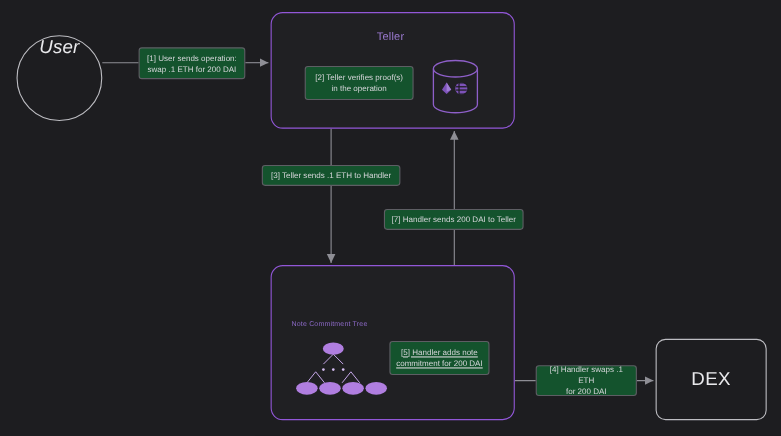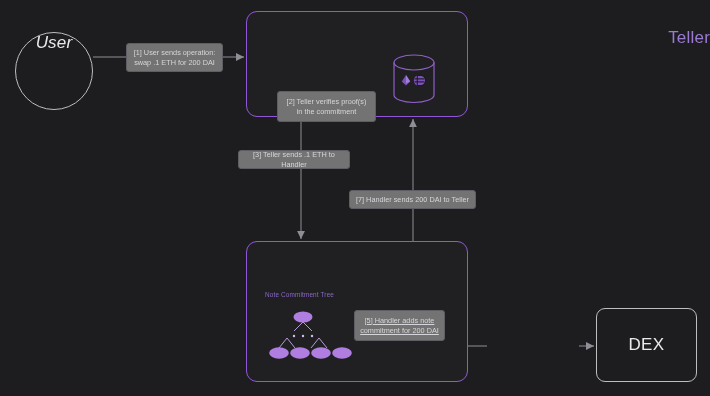--- a/index.html
+++ b/index.html
@@ -33,42 +33,42 @@
   .dex-box .lbl{color:#e9e9ec;font-size:17px;letter-spacing:.4px;}
 
   .group-box{
     border:1.6px solid #9257d8;border-radius:11px;
     background:#202023;
   }
   .teller-box{left:246px;top:11px;width:222px;height:106px;}
   .handler-box{left:246px;top:241px;width:222px;height:141px;}
 
   .group-title{
-    position:absolute;left:0;right:0;text-align:right;
-    color:#9b7ad1;font-size:17px;letter-spacing:.2px;
+    position:absolute;left:0;right:0;text-align:center;
+    color:#9b7ad1;font-size:10px;letter-spacing:.2px;
   }
   .teller-title{top:28px;}
   .handler-title{top:261px;}
 
   
   .lbox{
     position:absolute;box-sizing:border-box;
     border:1px solid #5e5e64;border-radius:3px;
-    background:#737373;
+    background:#14532d;
     color:#d6d6da;
     font-size:7.3px;line-height:10px;
     text-align:center;
     display:flex;align-items:center;justify-content:center;
     padding:2px 4px;
   }
   .lbox span{display:block;}
 
   .lbl-1{left:126px;top:43px;width:97px;height:29px;}
-  .lbl-2{left:277px;top:60px;width:99px;height:31px;margin-top:31px;}
-  .lbl-3{left:238px;top:150px;width:112px;height:19px;}
+  .lbl-2{left:277px;top:60px;width:99px;height:31px;}
+  .lbl-3{left:238px;top:150px;width:126px;height:19px;}
   .lbl-6{left:349px;top:190px;width:127px;height:19px;}
   .lbl-5{left:354px;top:310px;width:91px;height:31px;text-decoration:underline;}
   .lbl-4{left:487px;top:332px;width:92px;height:28px;}
 
   
   .nct-title{
     position:absolute;left:265px;top:291px;
     color:#8a68c4;font-size:6.4px;letter-spacing:.15px;
     white-space:nowrap;
   }
@@ -120,21 +120,21 @@
         <rect x="21.6" y="24.3" width="9.8" height="1.15" fill="#1d1d20"></rect>
         <rect x="21.6" y="27.3" width="9.8" height="1.15" fill="#1d1d20"></rect>
         <path d="M24.3,21.4 L28.4,21.4 A5.2,5.2 0 0 1 28.4,31.6 L24.3,31.6 Z" fill="none" stroke="#1d1d20" stroke-width="1.1"></path>
       </g>
     </g>
   </svg>
 
   <div class="lbox lbl-2">
     <div>
       <span>[2] Teller verifies proof(s)</span>
-      <span>in the commitment</span>
+      <span>in the operation</span>
     </div>
   </div>
 
   <div class="node group-box handler-box"></div>
 
   <div class="nct-title">Note Commitment Tree</div>
 
   <svg class="layer" viewBox="0 0 710 396">
     <g>
 
@@ -178,14 +178,20 @@
   </div>
 
   <div class="lbox lbl-3">
     <span>[3] Teller sends .1 ETH to Handler</span>
   </div>
 
   <div class="lbox lbl-6">
     <span>[7] Handler sends 200 DAI to Teller</span>
   </div>
 
+  <div class="lbox lbl-4">
+    <div>
+      <span>[4] Handler swaps .1 ETH</span>
+      <span>for 200 DAI</span>
+    </div>
+  </div>
 
 </div>
 
 </body></html>

